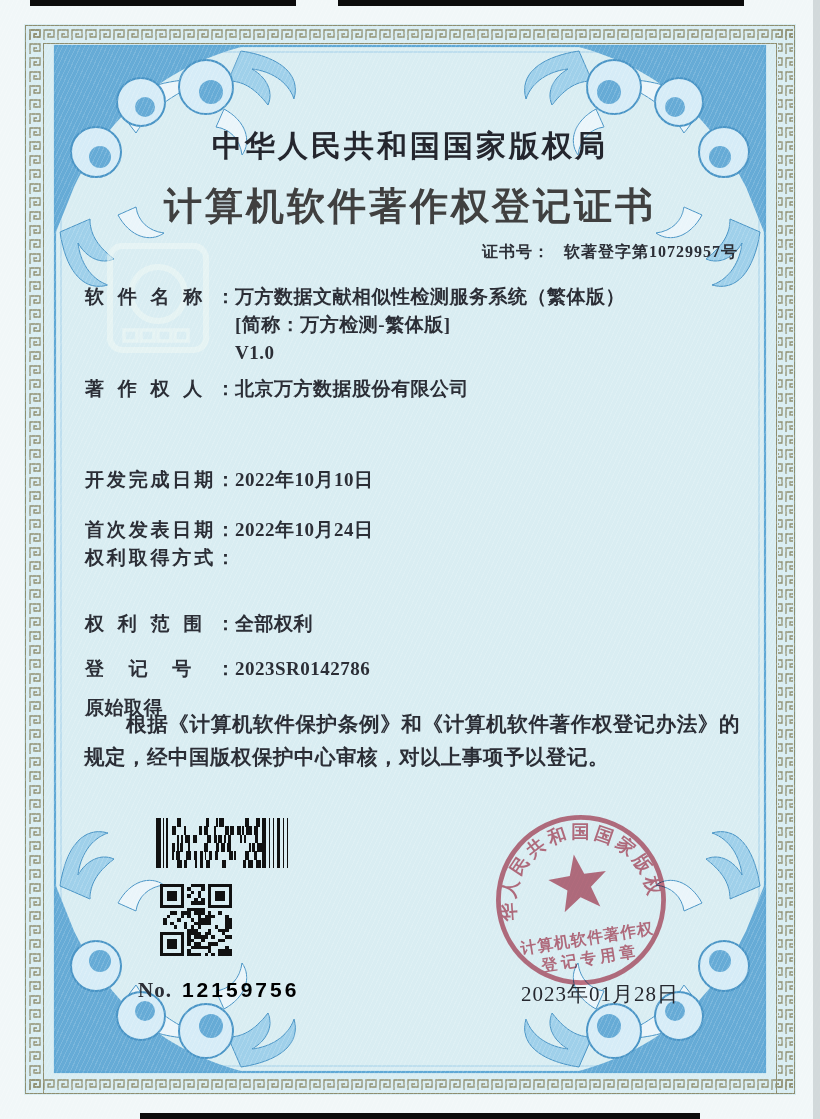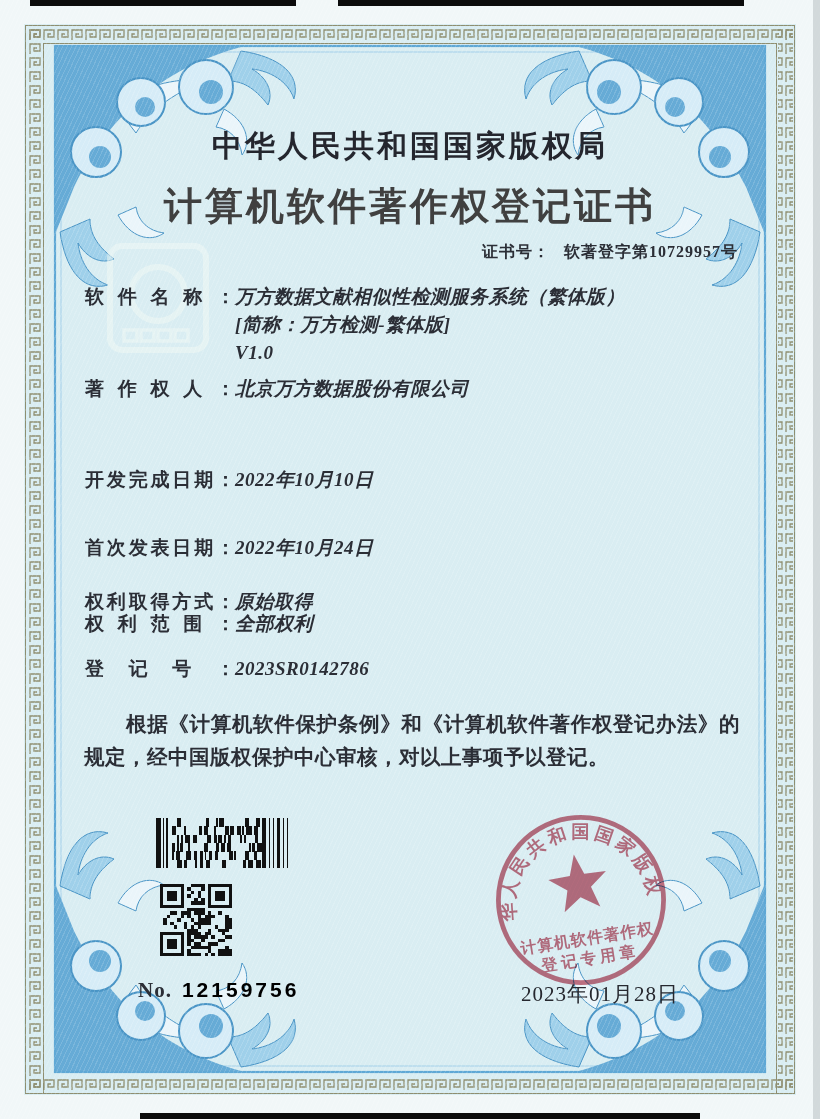--- a/index.html
+++ b/index.html
@@ -23,23 +23,23 @@
     left:0; top:181px; width:820px; text-align:center;
     font-size:38px; font-weight:800; letter-spacing:3px; color:#404040;
   }
   .certno{
     top:242px; right:82px; font-size:16px; font-weight:700; letter-spacing:1px;
   }
   .certno .gap{display:inline-block;width:14px;}
   .row{position:absolute;left:85px;display:flex;align-items:flex-start;
        font-size:19px;font-weight:700;line-height:28px;}
   .row .lbl{width:150px;flex:0 0 150px;text-align:justify;text-align-last:justify;}
-  .row .val{margin-left:0;letter-spacing:.5px;font-style:italic;}
-  .r1{top:283px;} .r2{top:375px;} .r3{top:466px;} .r4{top:516px;margin-top:18px;}
-  .r5{top:588px;} .r6{top:610px;} .r7{top:655px;}
+  .row .val{margin-left:0;letter-spacing:.5px;}
+  .r1{top:283px;} .r2{top:375px;} .r3{top:466px;} .r4{top:516px;}
+  .r5{top:544px;flex-direction:column;} .r6{top:610px;} .r7{top:655px;}
   .statement{
     left:84px; top:708px; width:656px;
     font-size:20.5px; font-weight:700; line-height:33px;
     text-align:justify; text-indent:2.05em; letter-spacing:.5px;
   }
   .barcode{left:156px; top:818px;}
   .qrcode{left:160px; top:884px;}
   .serial{left:138px; top:978px; font-size:21px; font-weight:700; letter-spacing:1px;}
   .serial .num{color:#000000; letter-spacing:3px; margin-left:10px; font-family:Liberation Sans, sans-serif; font-weight:700;}
   .seal{left:485px; top:804px; width:192px; height:192px; mix-blend-mode:multiply;}

